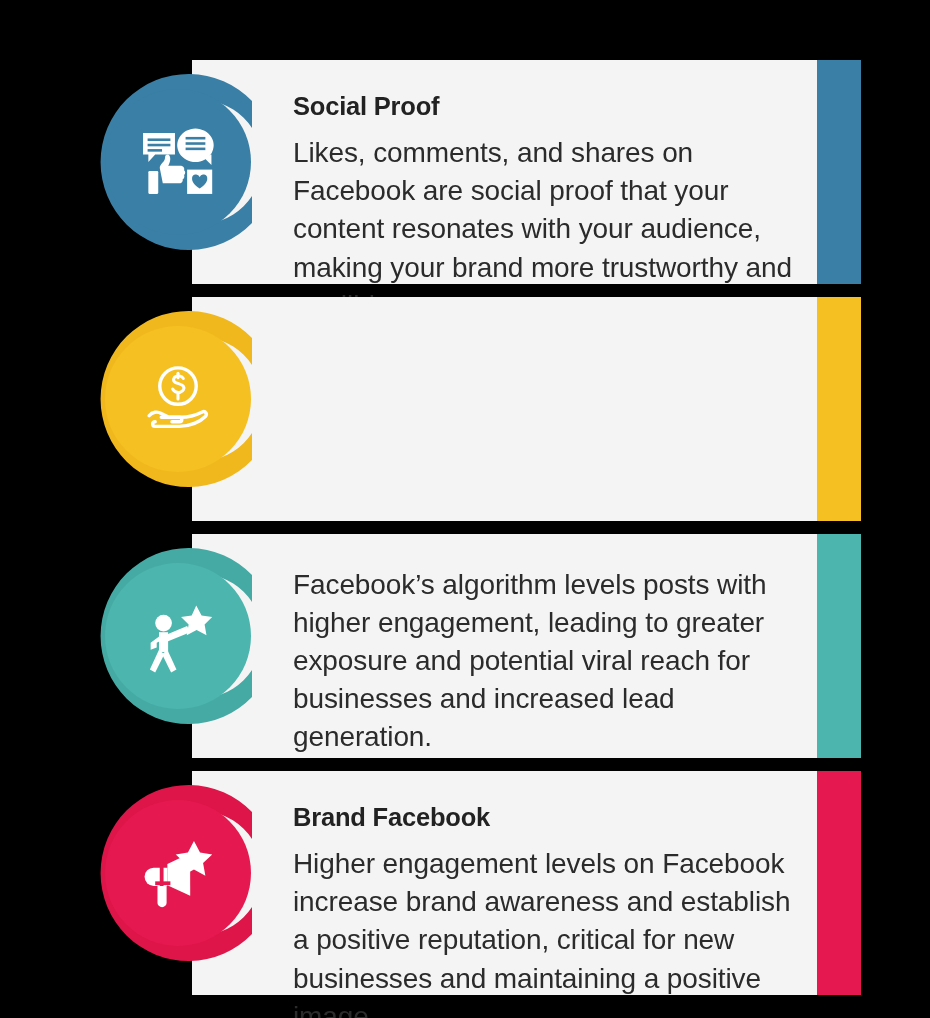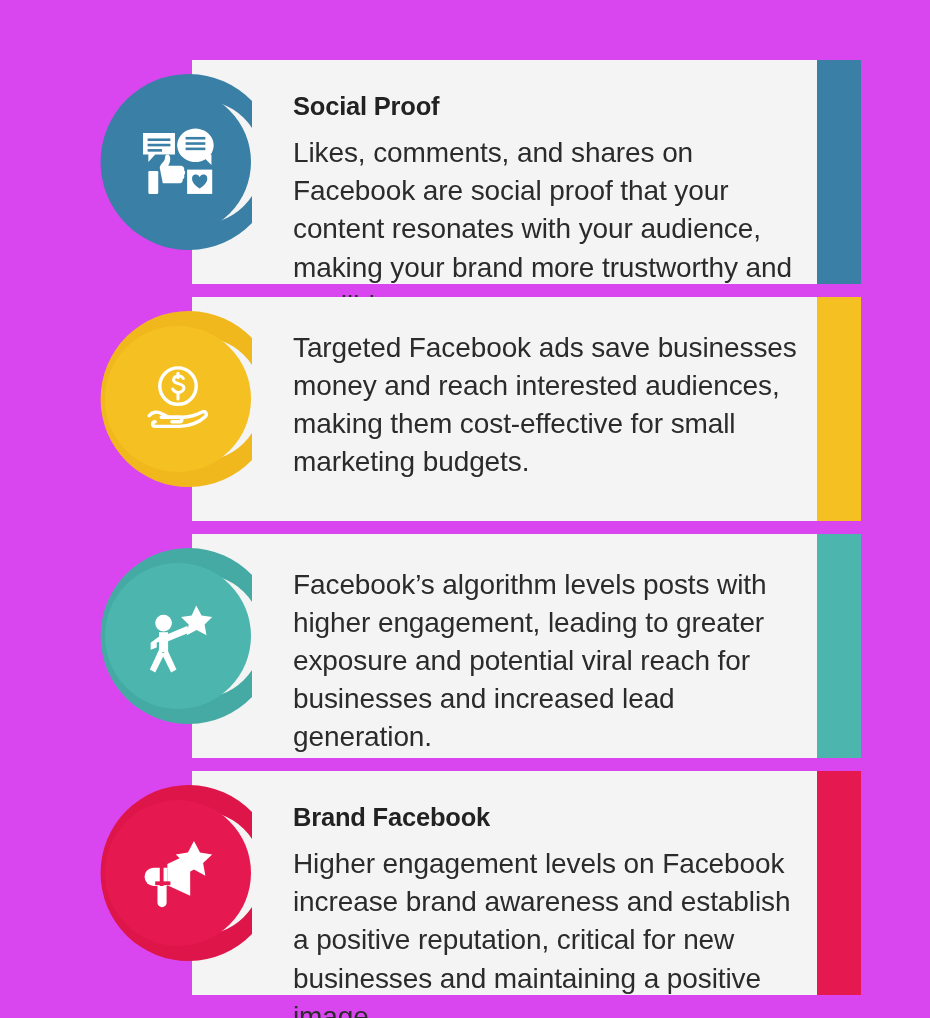--- a/index.html
+++ b/index.html
@@ -10,21 +10,21 @@
     height: 1018px;
     background: #ffffff;
     font-family: "Liberation Sans", sans-serif;
     overflow: hidden;
   }
 
   #infographic {
     position: relative;
     width: 930px;
     height: 1018px;
-    background: #d946ef;
+    background: #000000;
   }
 
   
   .card {
     position: absolute;
     left: 192px;
     width: 669px;
     background: #f4f4f4;
   }
 
@@ -128,21 +128,20 @@
         <rect x="62" y="60" width="33" height="32" fill="#ffffff"></rect>
         <path d="M78.5 85 c-7-5 -10-9 -10-13 a5.2 5.2 0 0 1 10 -2.4
                  a5.2 5.2 0 0 1 10 2.4 c0 4 -3 8 -10 13 z" fill="#3a7fa5"></path>
       </svg>
     </div>
   </div>
 
   <div class="card" style="top:297px; height:224px;">
     <div class="accent-bar" style="background:#f5c022;"></div>
     <div class="card-body">
-      <div class="card-desc">Targeted Facebook ads save businesses money and reach interested audiences, making them cost-effective for small marketing budgets.</div>
     </div>
   </div>
 
   <div class="badge" style="left:82px; top:303px;">
     <svg viewBox="0 0 192 192" aria-hidden="true">
       <path d="M 170 35 A 88 88 0 1 0 170 157 L 170 130 A 62 62 0 1 1 170 62 Z" fill="#f0b81d"></path>
       <circle cx="96" cy="96" r="73" fill="#f5c022"></circle>
     </svg>
     <div class="icon-wrap">
       <svg viewBox="0 0 100 100">

